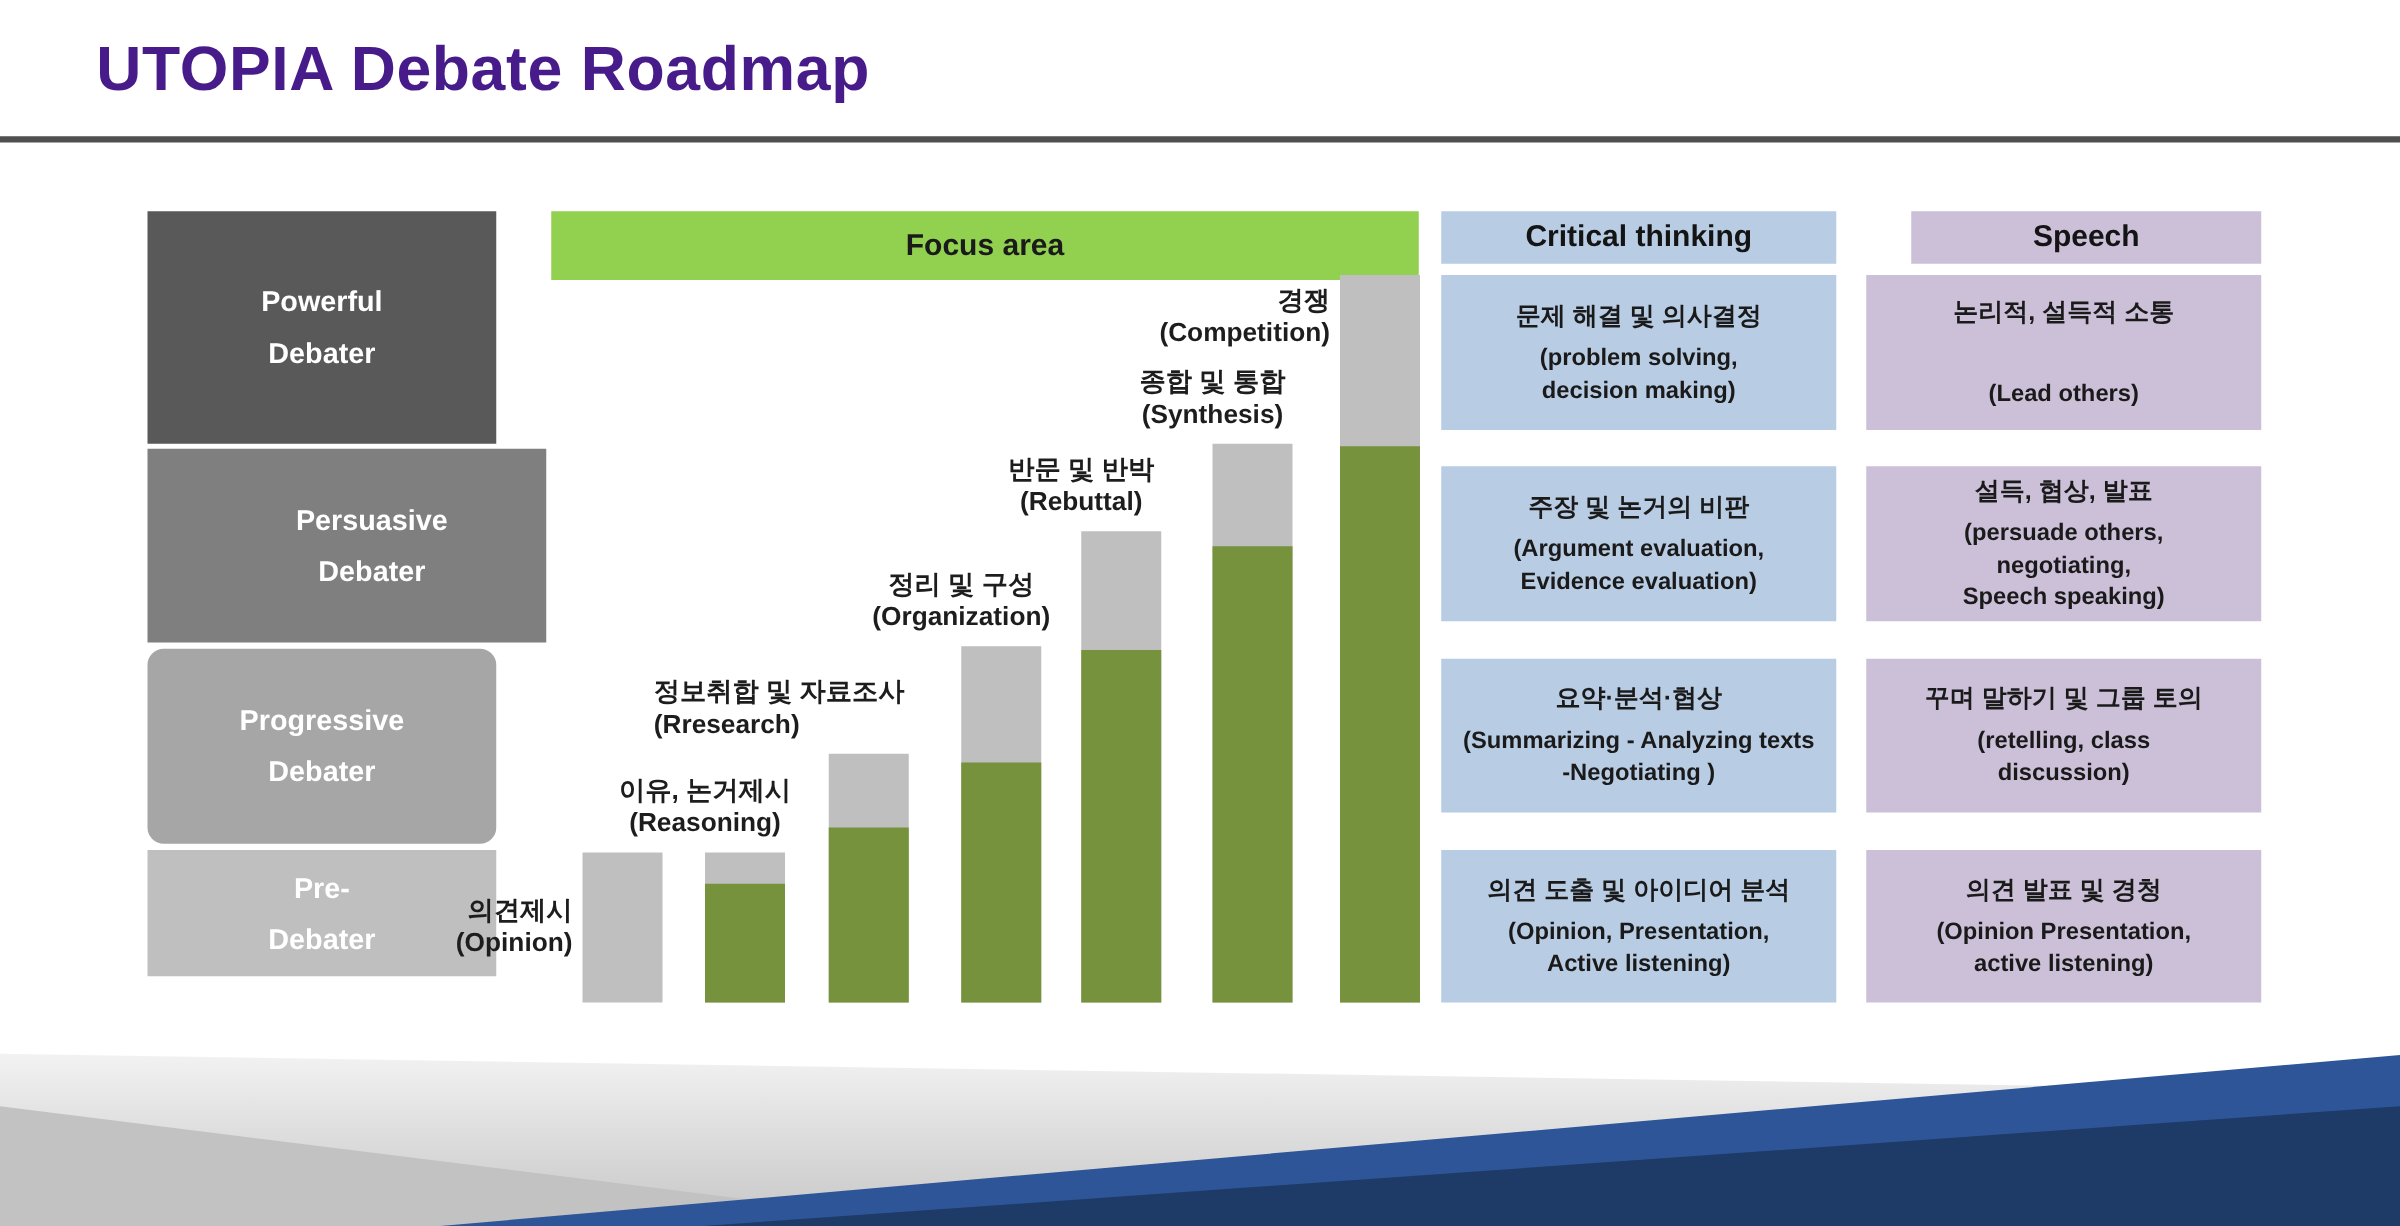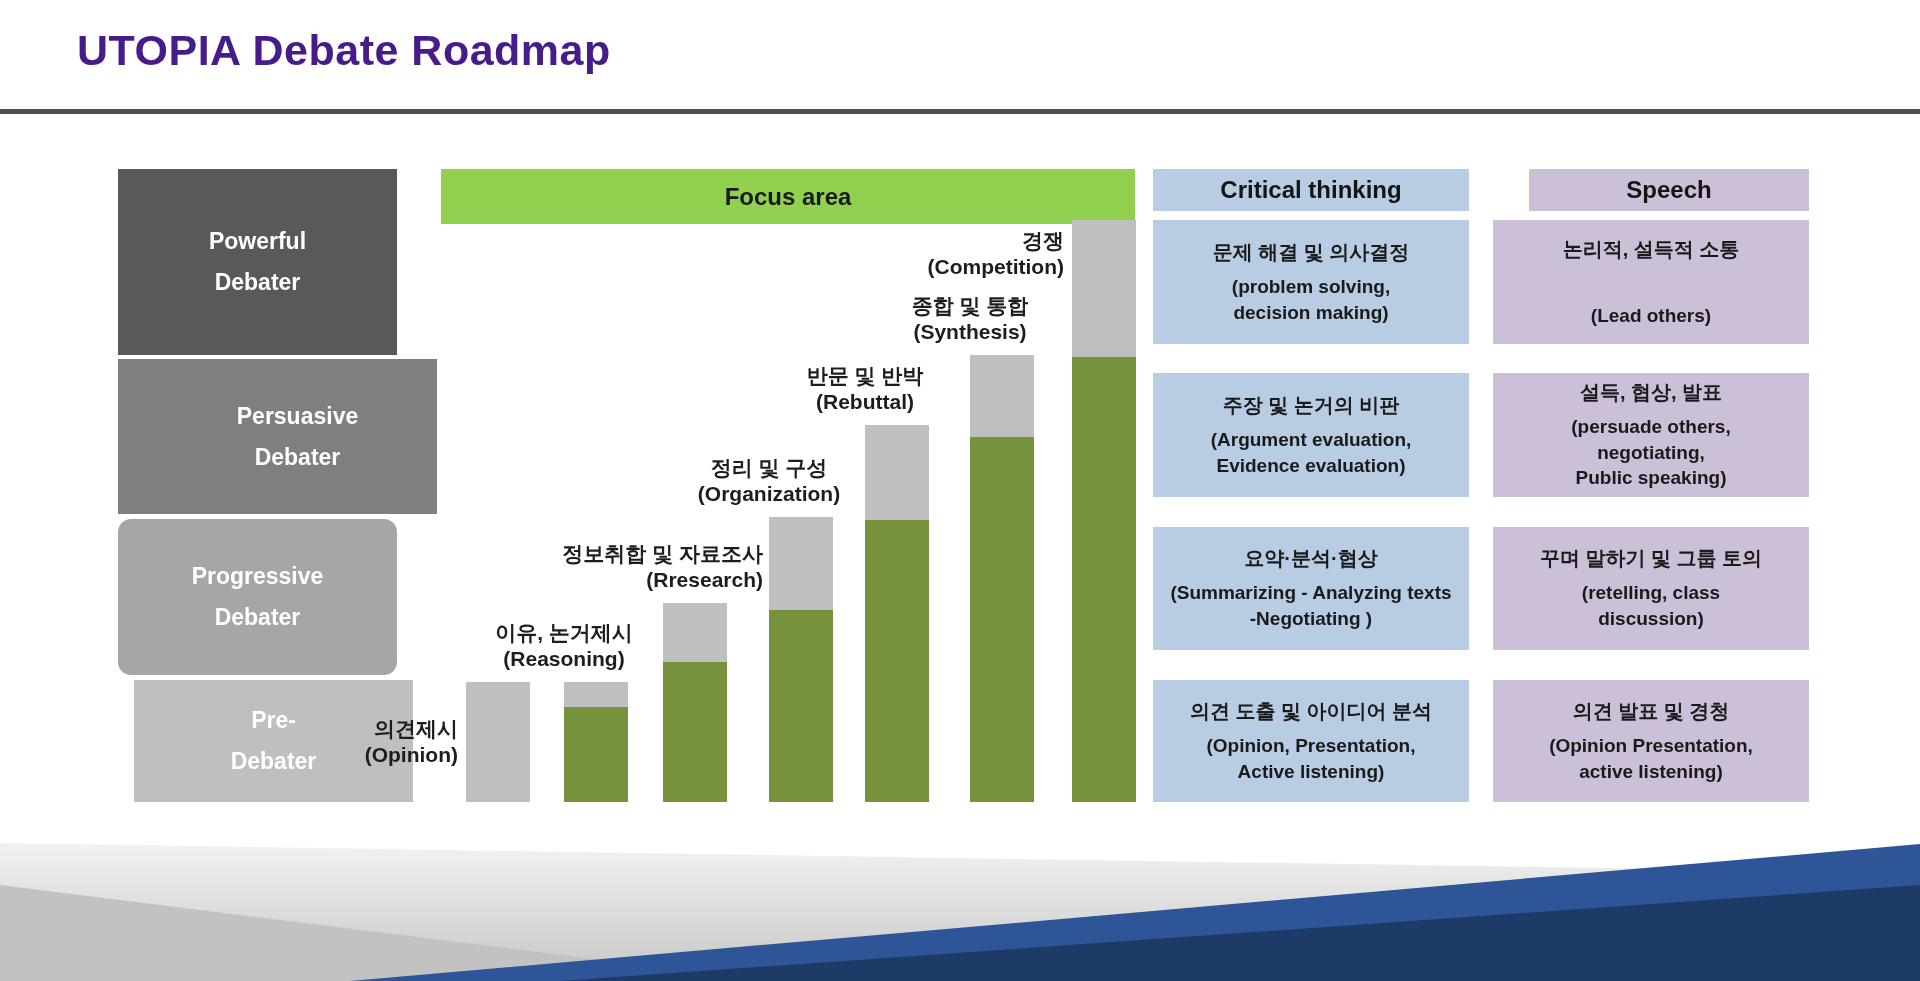--- a/index.html
+++ b/index.html
@@ -2,35 +2,35 @@
 <html><head>
 <meta charset="utf-8">
 <style>
   html,body{margin:0;padding:0;background:#ffffff;}
   #slide{
     position:relative;width:1920px;height:981px;overflow:hidden;background:#ffffff;
     font-family:"Liberation Sans","DejaVu Sans",sans-serif;color:#1a1a1a;
   }
   
   .title{
-    position:absolute;left:77px;top:26px;font-size:43px;font-weight:800;
+    position:absolute;left:77px;top:26px;font-size:50px;font-weight:800;
     letter-spacing:.5px;color:#471c8a;
   }
   .title-rule{position:absolute;left:0;top:109px;width:1920px;height:5px;background:#4f4f4f;}
 
   
   .stage{
     position:absolute;left:118px;width:279px;display:flex;flex-direction:column;
     align-items:center;justify-content:center;gap:14px;color:#ffffff;
     font-size:23px;font-weight:700;text-align:center;
   }
   .stage.s1{top:169px;height:186px;}
   .stage.s2{top:359px;height:155px;padding-left:40px;}
   .stage.s3{top:519px;height:156px;}
-  .stage.s4{top:680px;height:122px;margin-left:16px;}
+  .stage.s4{top:680px;height:101px;}
 
   
   .focus-header{
     position:absolute;left:441px;top:169px;width:694px;height:55px;
     display:flex;align-items:center;justify-content:center;
     font-size:24px;font-weight:700;color:#1a1a1a;
   }
   .bar{position:absolute;}
   .bar-fill{position:absolute;left:0;right:0;bottom:0;}
   .bar-label{position:absolute;font-weight:700;font-size:21px;line-height:1.25;color:#1d1d1d;}
@@ -96,21 +96,21 @@
       <div class="bar" style="left: 564px; top: 682px; width: 64px; height: 120px; background: rgb(191, 191, 191);">
         <div class="bar-fill" style="height: 95px; background: rgb(118, 146, 60);"></div>
       </div>
       <div class="bar-label" style="left: 464px; top: 620px; width: 200px; text-align: center;">
         <div class="kr">이유, 논거제시</div>
         <div class="en">(Reasoning)</div>
       </div>
       <div class="bar" style="left: 663px; top: 603px; width: 64px; height: 199px; background: rgb(191, 191, 191);">
         <div class="bar-fill" style="height: 140px; background: rgb(118, 146, 60);"></div>
       </div>
-      <div class="bar-label" style="left: 523px; top: 541px; width: 240px; text-align: right;">
+      <div class="bar-label" style="left: 523px; top: 541px; width: 240px; text-align: left;">
         <div class="kr">정보취합 및 자료조사</div>
         <div class="en">(Rresearch)</div>
       </div>
       <div class="bar" style="left: 769px; top: 517px; width: 64px; height: 285px; background: rgb(191, 191, 191);">
         <div class="bar-fill" style="height: 192px; background: rgb(118, 146, 60);"></div>
       </div>
       <div class="bar-label" style="left: 669px; top: 455px; width: 200px; text-align: center;">
         <div class="kr">정리 및 구성</div>
         <div class="en">(Organization)</div>
       </div>
@@ -164,21 +164,21 @@
   <div class="col sp">
     <div class="col-header sp-bg" style="background: rgb(204, 192, 217); margin-left: 36px;">Speech</div>
     <div class="col-box sp-bg r1" style="background: rgb(204, 192, 217); gap: 32px;">
       <div class="kr">논리적, 설득적 소통</div>
       <div class="en">(Lead others)</div>
     </div>
     <div class="col-box sp-bg r2" style="background: rgb(204, 192, 217);">
       <div class="kr">설득, 협상, 발표</div>
       <div class="en">(persuade others,
 negotiating,
-Public speaking)</div>
+Speech speaking)</div>
     </div>
     <div class="col-box sp-bg r3" style="background: rgb(204, 192, 217);">
       <div class="kr">꾸며 말하기 및 그룹 토의</div>
       <div class="en">(retelling, class
 discussion)</div>
     </div>
     <div class="col-box sp-bg r4" style="background: rgb(204, 192, 217);">
       <div class="kr">의견 발표 및 경청</div>
       <div class="en">(Opinion Presentation,
 active listening)</div>

